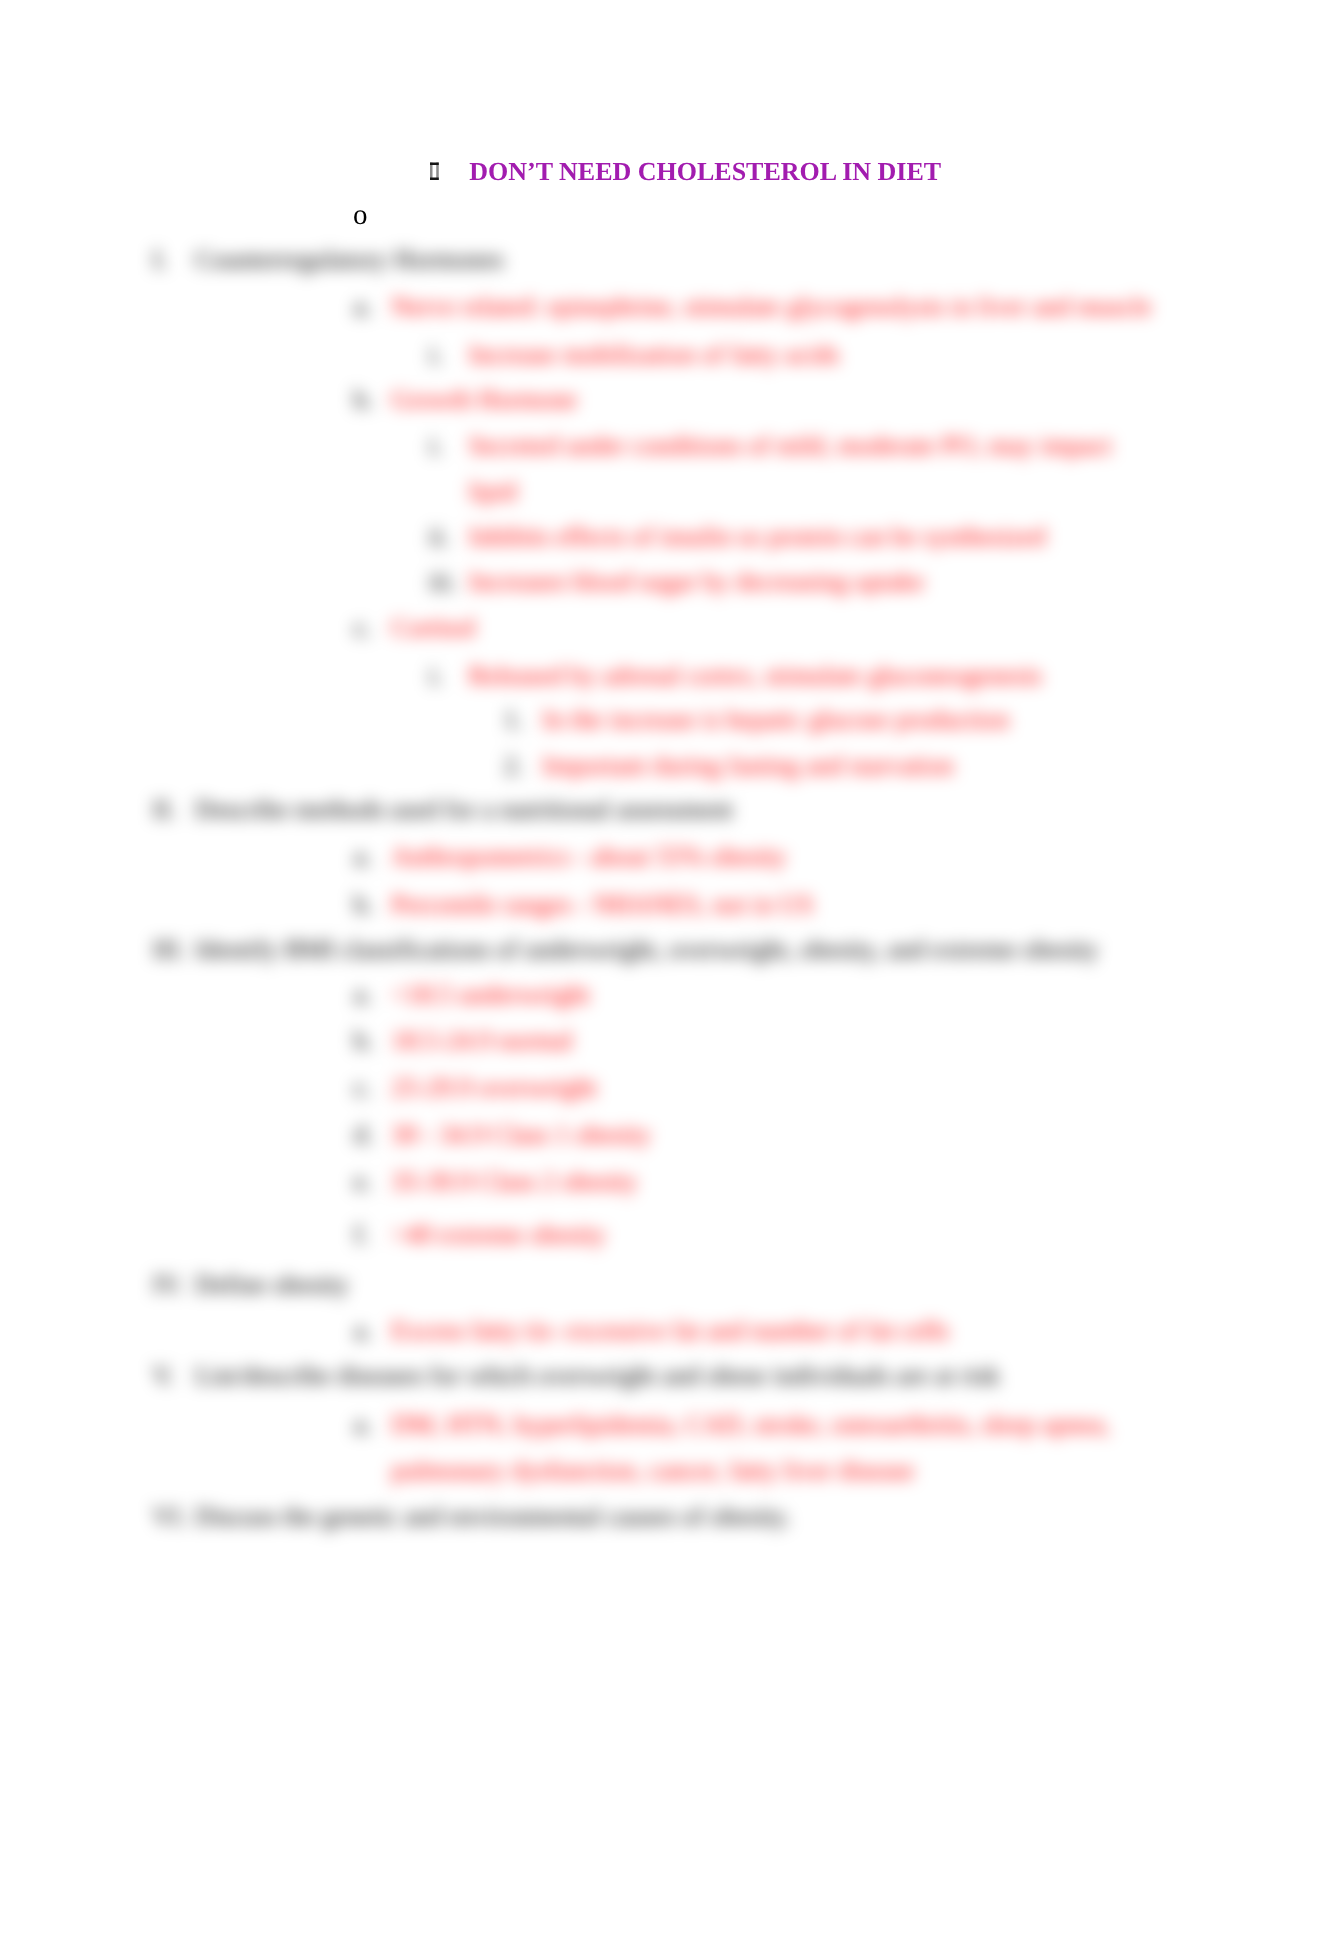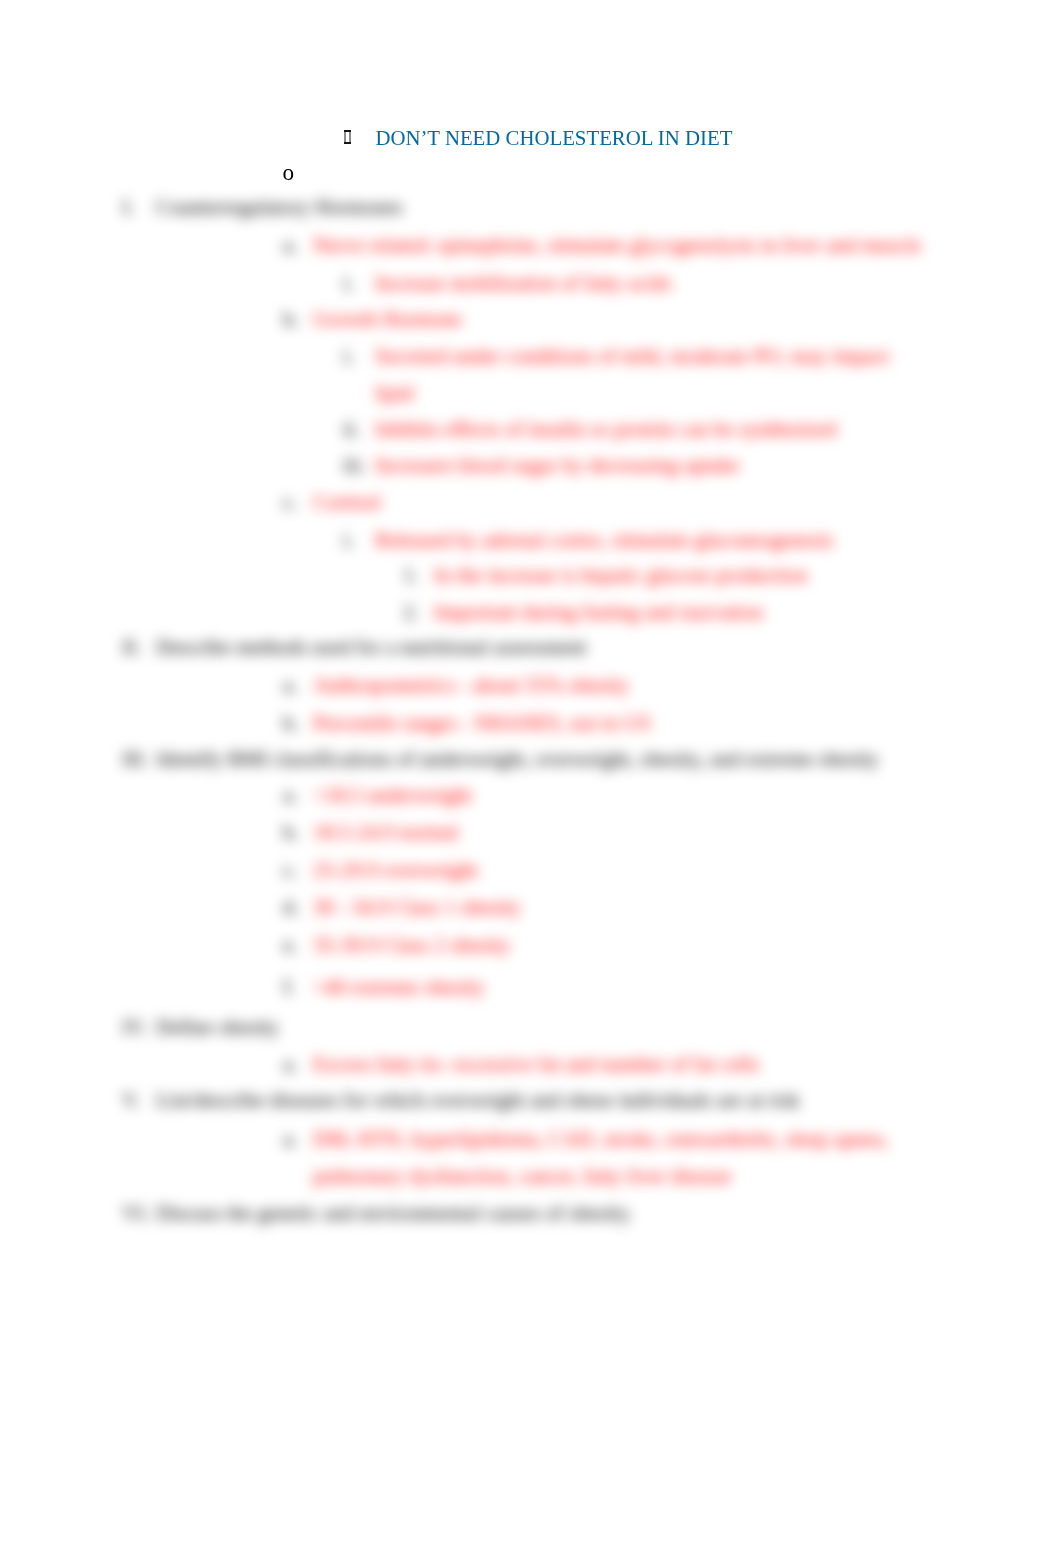--- a/index.html
+++ b/index.html
@@ -3,21 +3,21 @@
 <meta charset="utf-8">
 <title>Study Guide Outline</title>
 <style>
   html,body{margin:0;padding:0;background:#ffffff;}
   body{width:1062px;height:1561px;background:#ffffff;
        font-family:"Liberation Serif",serif;-webkit-font-smoothing:antialiased;}
   .page{position:relative;width:1062px;height:1561px;background:#ffffff;overflow:hidden;}
 
   
   .headline{position:absolute;white-space:nowrap;left:375.4px;top:124.6px;
-            font-size:20.8px;line-height:26px;color:#0369a1;}
+            font-size:20.8px;line-height:26px;color:#a21caf;font-weight:bold;}
   .orphan{position:absolute;white-space:nowrap;left:282.4px;top:158.8px;
           font-size:23.2px;line-height:26px;color:#000000;}
 
   
   .tofu{position:absolute;left:343.9px;top:129.6px;width:7.4px;height:14.5px;}
   .tofu i{position:absolute;top:0;bottom:0;width:1.9px;background:#8c8c8c;}
   .tofu i.l{left:0;}
   .tofu i.r{right:0;}
   .tofu b{position:absolute;left:0;right:0;height:2.2px;background:#151515;}
   .tofu b.t{top:0;}

